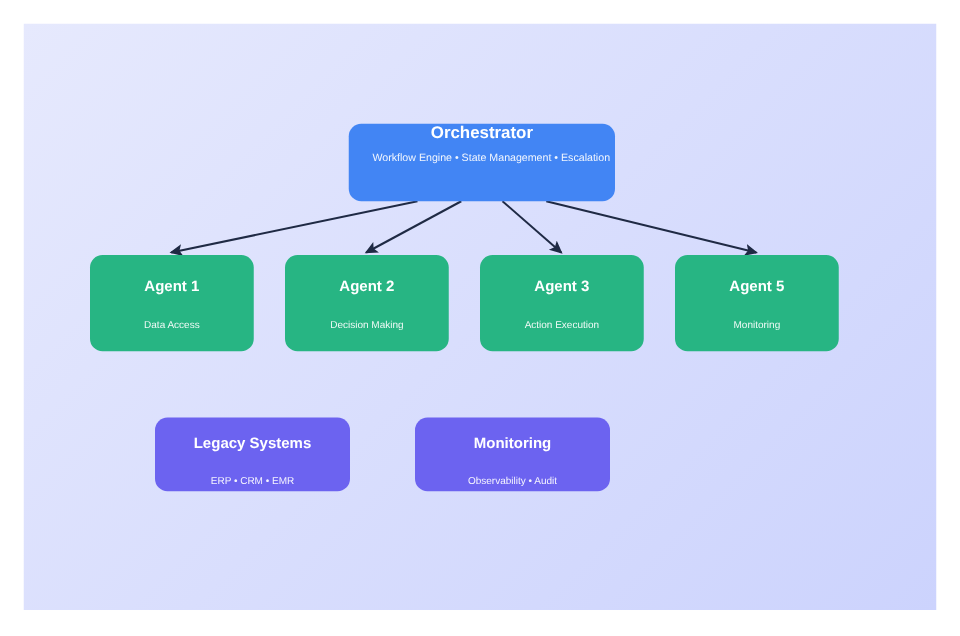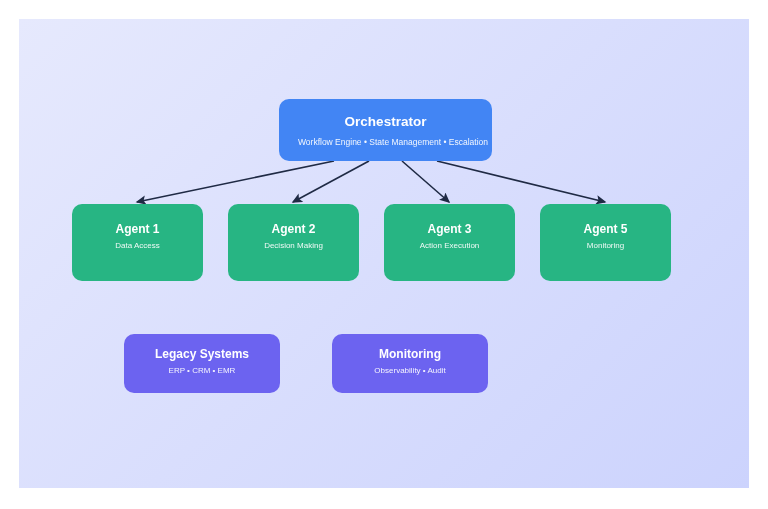--- a/index.html
+++ b/index.html
@@ -56,27 +56,27 @@
     font-weight: bold;
     line-height: 1.1;
     text-align: center;
     white-space: nowrap;
   }
   .node .node-subtitle {
     font-size: 8px;
     font-weight: normal;
     line-height: 1.1;
     text-align: center;
-    margin-top: 6px;
+    margin-top: 20px;
     white-space: nowrap;
     color: rgba(255,255,255,0.93);
   }
   .node-orchestrator {
     background: #4285f4;
-    padding-top: 16px;
+    padding-top: 0;
   }
   .node-orchestrator .node-title { font-size: 13.5px; }
   .node-orchestrator .node-subtitle { font-size: 8.5px; margin-top: 8px; margin-left: 15px; }
   .node-agent {
     background: #27b583;
     padding-top: 19px;
   }
   .node-support {
     background: #6c63f0;
     padding-top: 14px;

